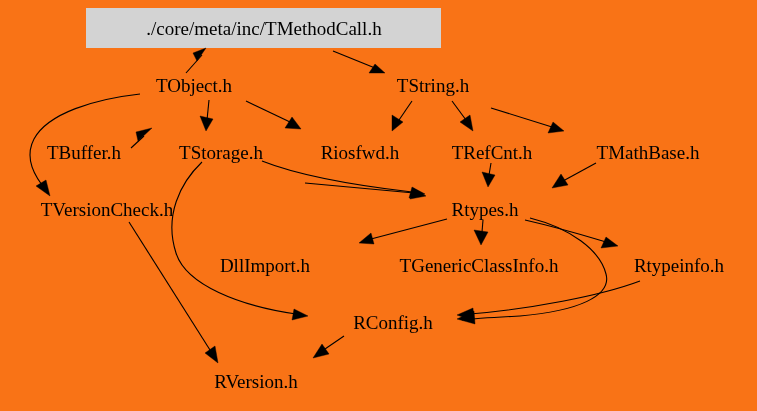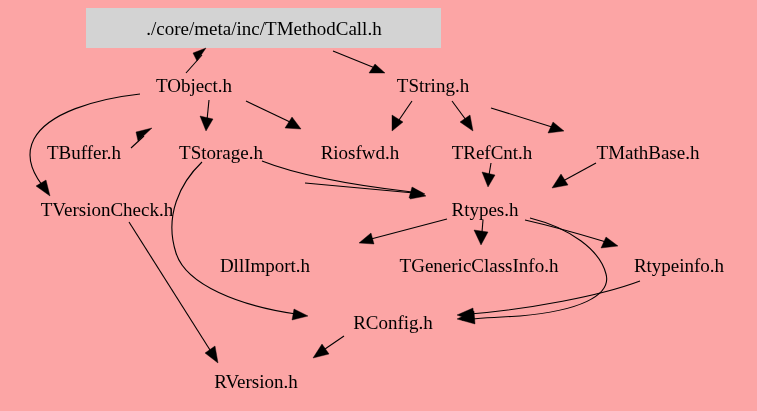--- a/index.html
+++ b/index.html
@@ -10,21 +10,21 @@
   body {
     width: 757px;
     height: 411px;
     overflow: hidden;
     font-family: "Liberation Serif", "DejaVu Serif", serif;
   }
   #graph-root {
     position: relative;
     width: 757px;
     height: 411px;
-    background: #fca5a5;
+    background: #f97316;
   }
   svg#include-graph {
     display: block;
     width: 757px;
     height: 411px;
   }
   .node-label {
     font-family: "Liberation Serif", "DejaVu Serif", serif;
     font-size: 19px;
     fill: #000000;

